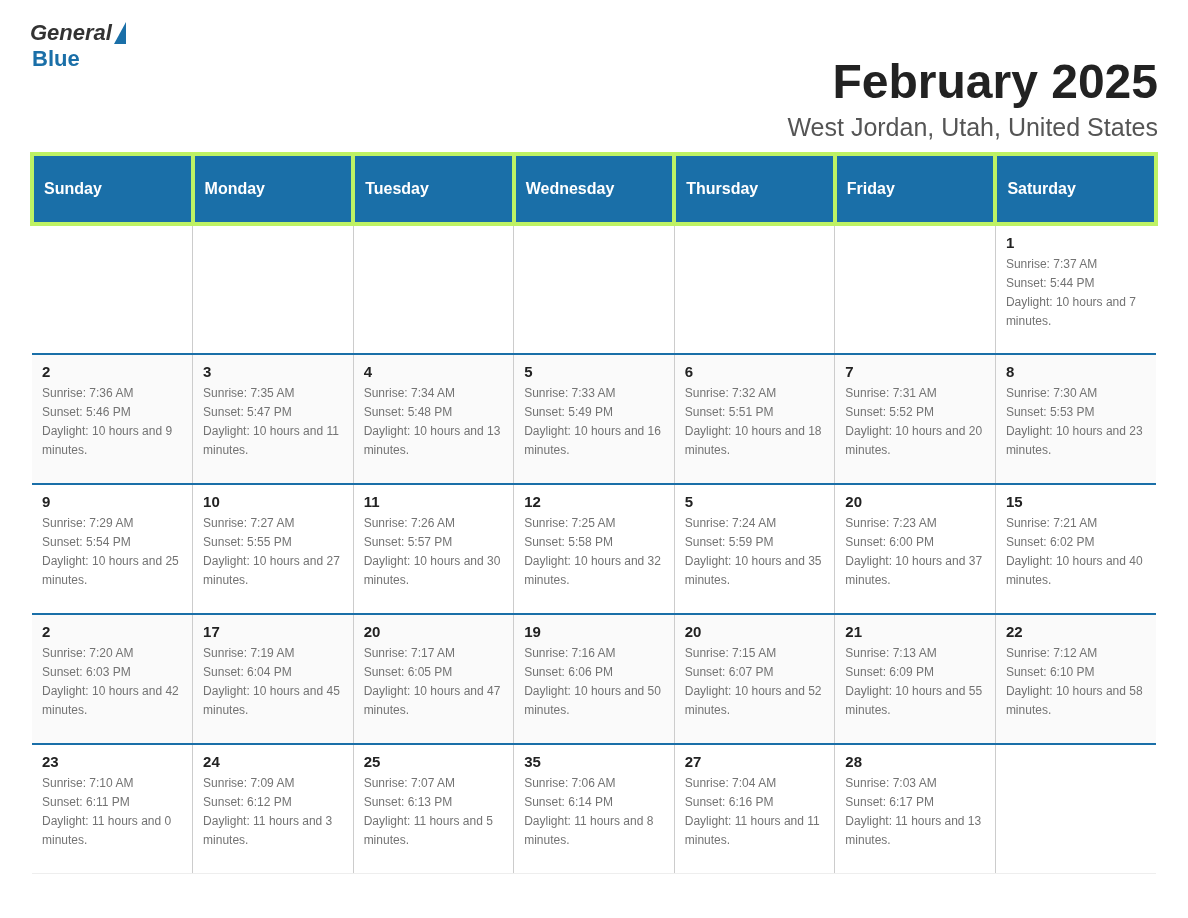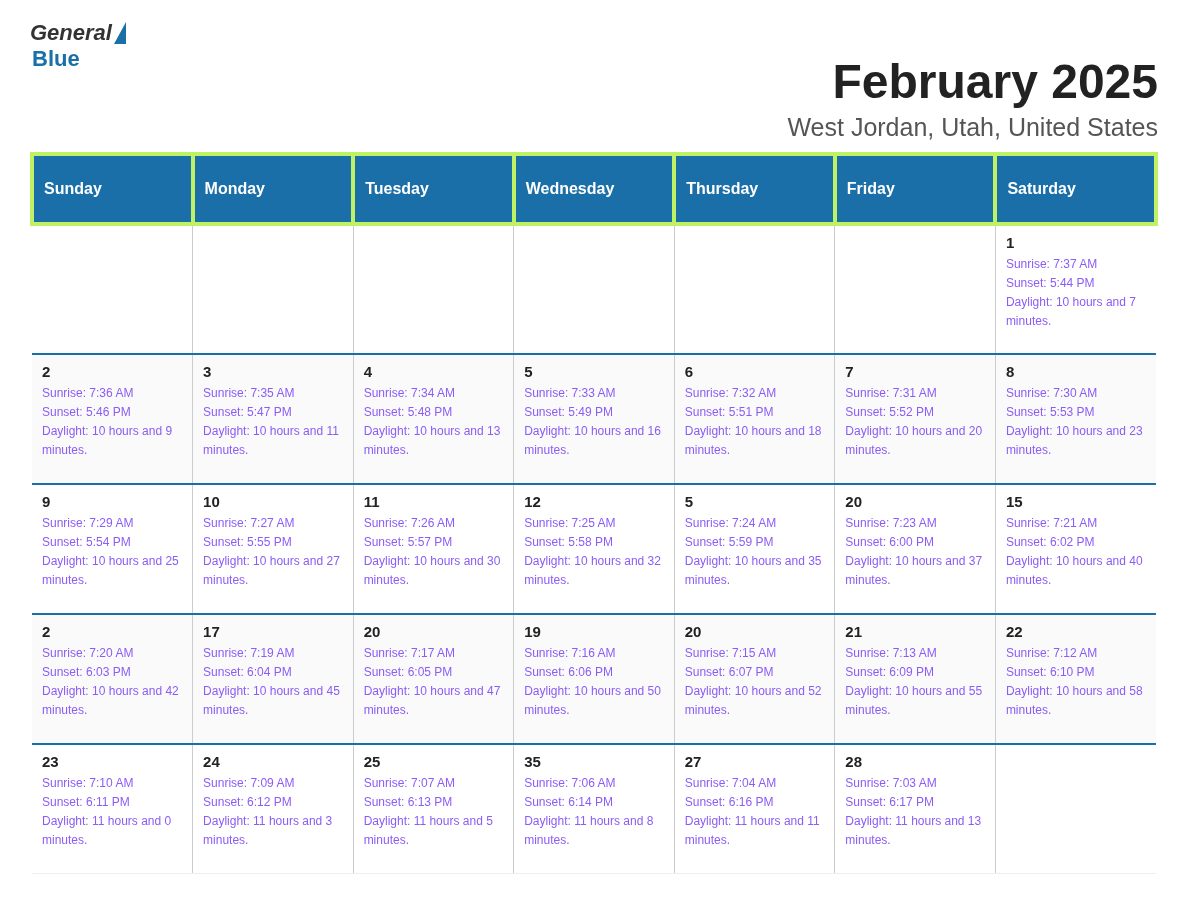--- a/index.html
+++ b/index.html
@@ -93,21 +93,21 @@
     }
     .day-num {
       font-size: 15px;
       font-weight: bold;
       color: #222;
       margin-bottom: 4px;
       display: block;
     }
     .day-info {
       font-size: 12px;
-      color: #8b5cf6;
+      color: #737373;
       line-height: 1.6;
     }
     .empty-cell {
       background: #f9f9f9;
     }
     tbody tr:nth-child(odd) td {
       background: #fff;
     }
     tbody tr:nth-child(even) td {
       background: #fafafa;

